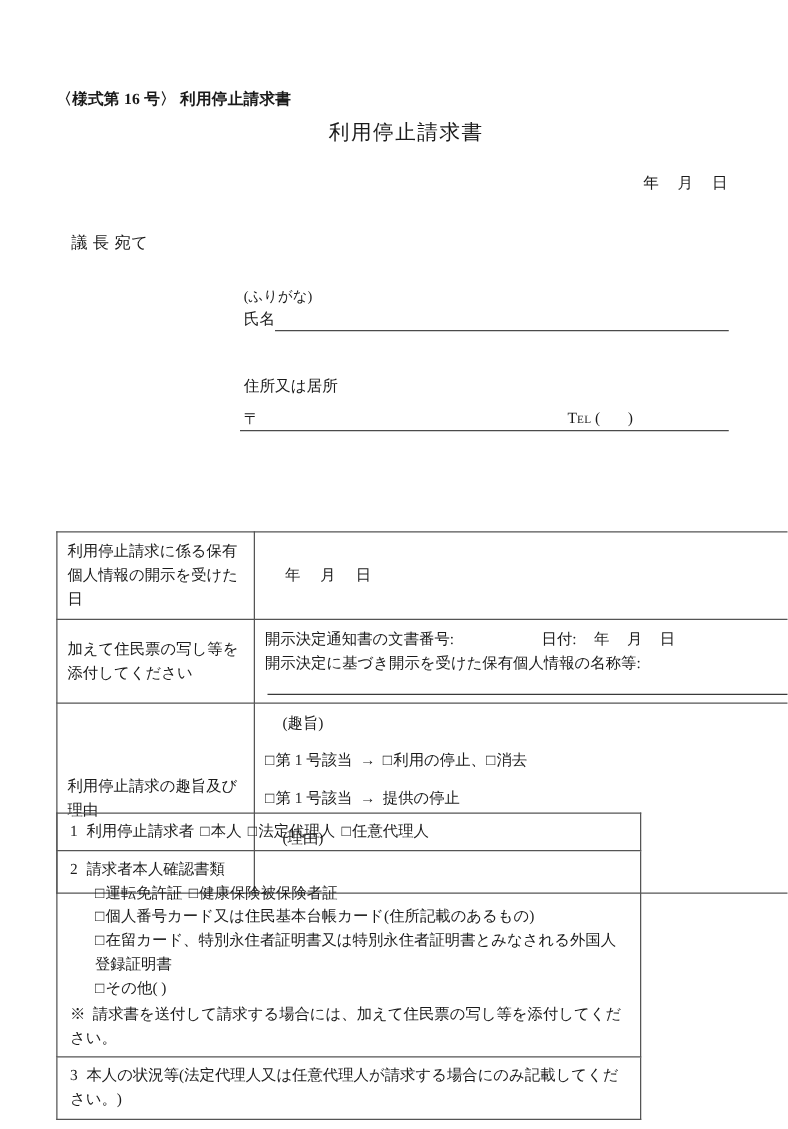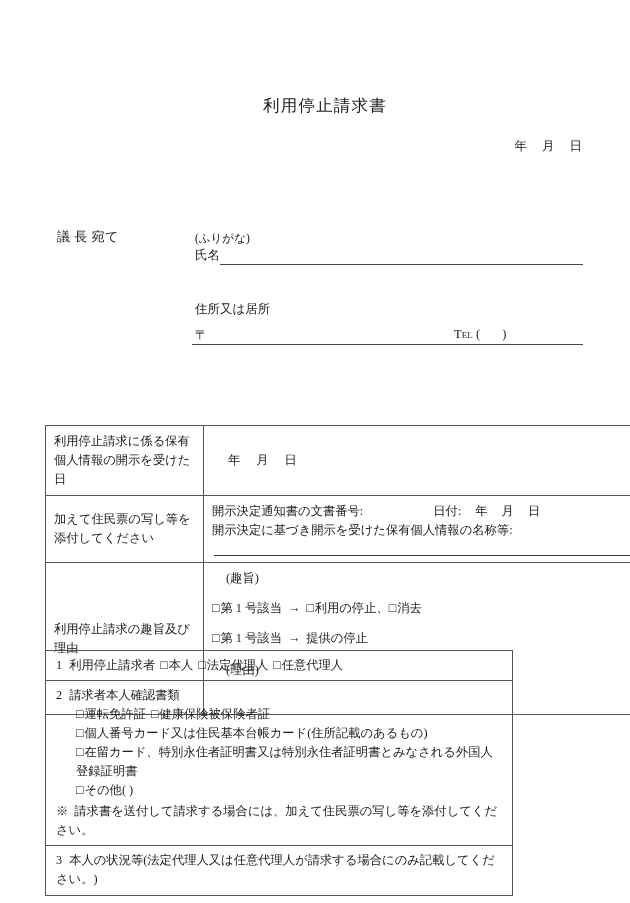--- a/index.html
+++ b/index.html
@@ -53,21 +53,20 @@
   }
   .date-line .sp { display: inline-block; width: 14px; }
 
   .addressee {
     position: absolute;
     left: 57px;
     top: 185px;
     font-size: 13px;
     letter-spacing: 0.5px;
     white-space: nowrap;
-    margin-top: 43px;
   }
 
   
   .applicant {
     position: absolute;
     left: 192px;
     top: 231px;
     width: 391px;
     font-size: 12.5px;
   }
@@ -190,20 +189,21 @@
   .note-item .mark { display: inline-block; margin-right: 6px; }
   .box { display: inline-block; margin-right: 1px; }
   .chk-gap { display: inline-block; width: 5px; }
   .row-last { height: 18px; }
 </style>
 </head>
 <body>
 
 <div class="page">
 
+  <div class="form-no">〈様式第 16 号〉 利用停止請求書</div>
 
   <div class="doc-title">利用停止請求書</div>
 
   <div class="date-line">
     <span>年</span><span class="sp"></span><span>月</span><span class="sp"></span><span>日</span>
   </div>
 
   <div class="addressee">議 長 宛て</div>
 
   <div class="applicant">

